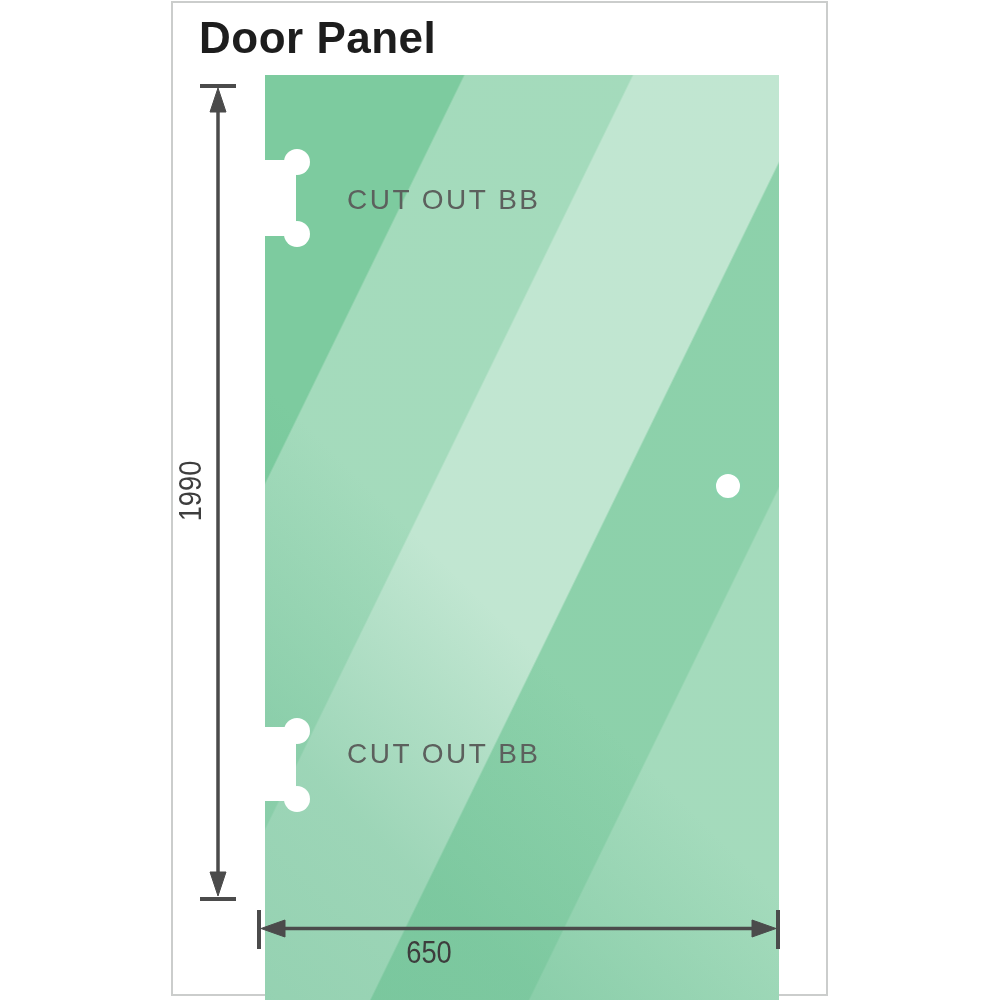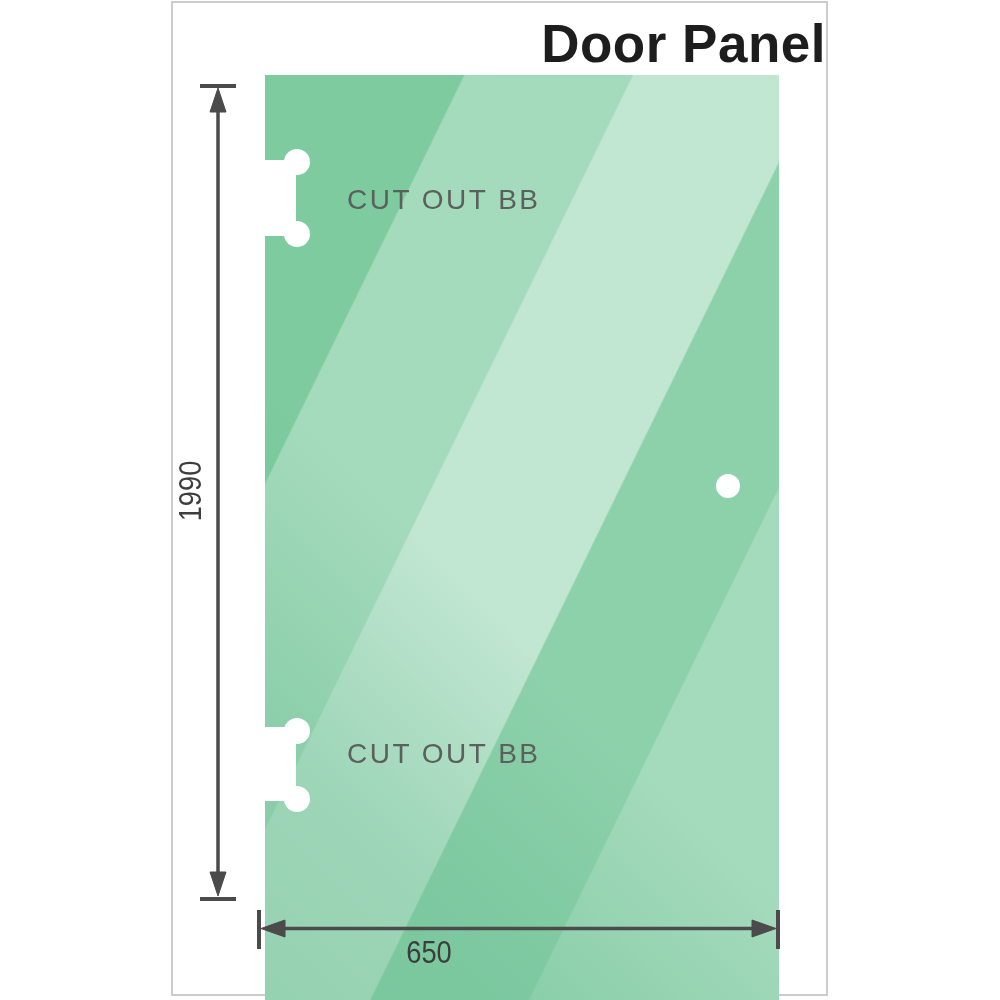--- a/index.html
+++ b/index.html
@@ -5,22 +5,22 @@
   * { margin:0; padding:0; box-sizing:border-box; }
   html,body { width:1000px; height:1000px; background:#ffffff; font-family:"Liberation Sans", sans-serif; }
   .stage { position:relative; width:1000px; height:1000px; background:#ffffff; overflow:hidden; }
 
   .card {
     position:absolute; left:171px; top:1px; width:657px; height:995px;
     background:#ffffff; border:2px solid #cbcdcc;
   }
 
   .title {
-    position:absolute; left:0; top:10px; width:100%; text-align:right;
-    font-size:53px; font-weight:700; color:#1d1d1d;
+    position:absolute; left:0; top:10px; width:100%; text-align:left;
+    padding-left:26px; font-size:44px; font-weight:700; color:#1d1d1d;
     letter-spacing:0.5px; white-space:nowrap;
   }
 
   
   .panel {
     position:absolute; left:92px; top:72px; width:514px; height:980px;
     background-color:#7dcb9f;
     background-image:
       linear-gradient(225deg, rgba(98,186,141,0) 55%, rgba(98,186,141,0.38) 78%, rgba(98,186,141,0.48) 100%),
       linear-gradient(116deg,

